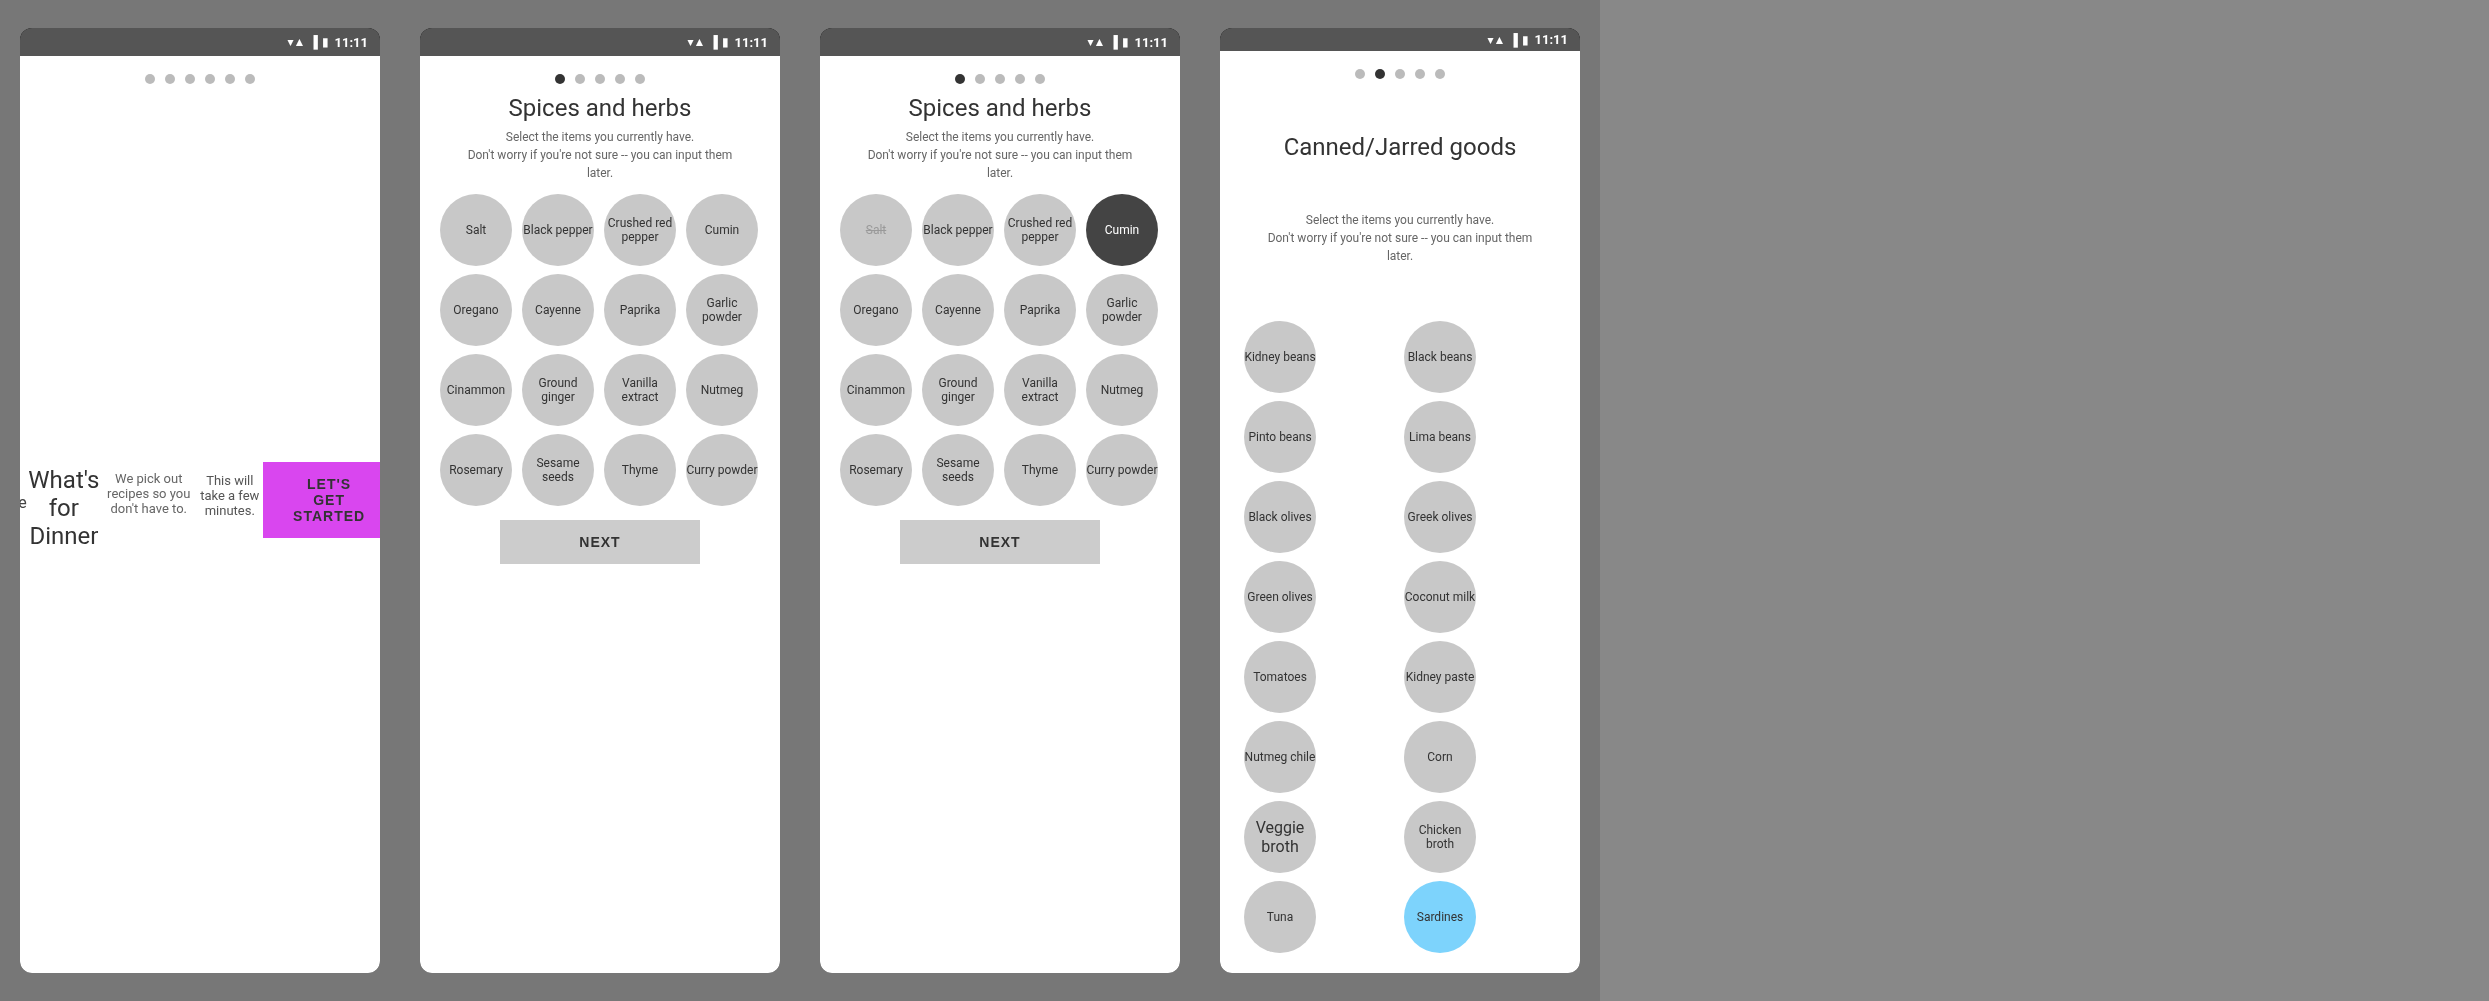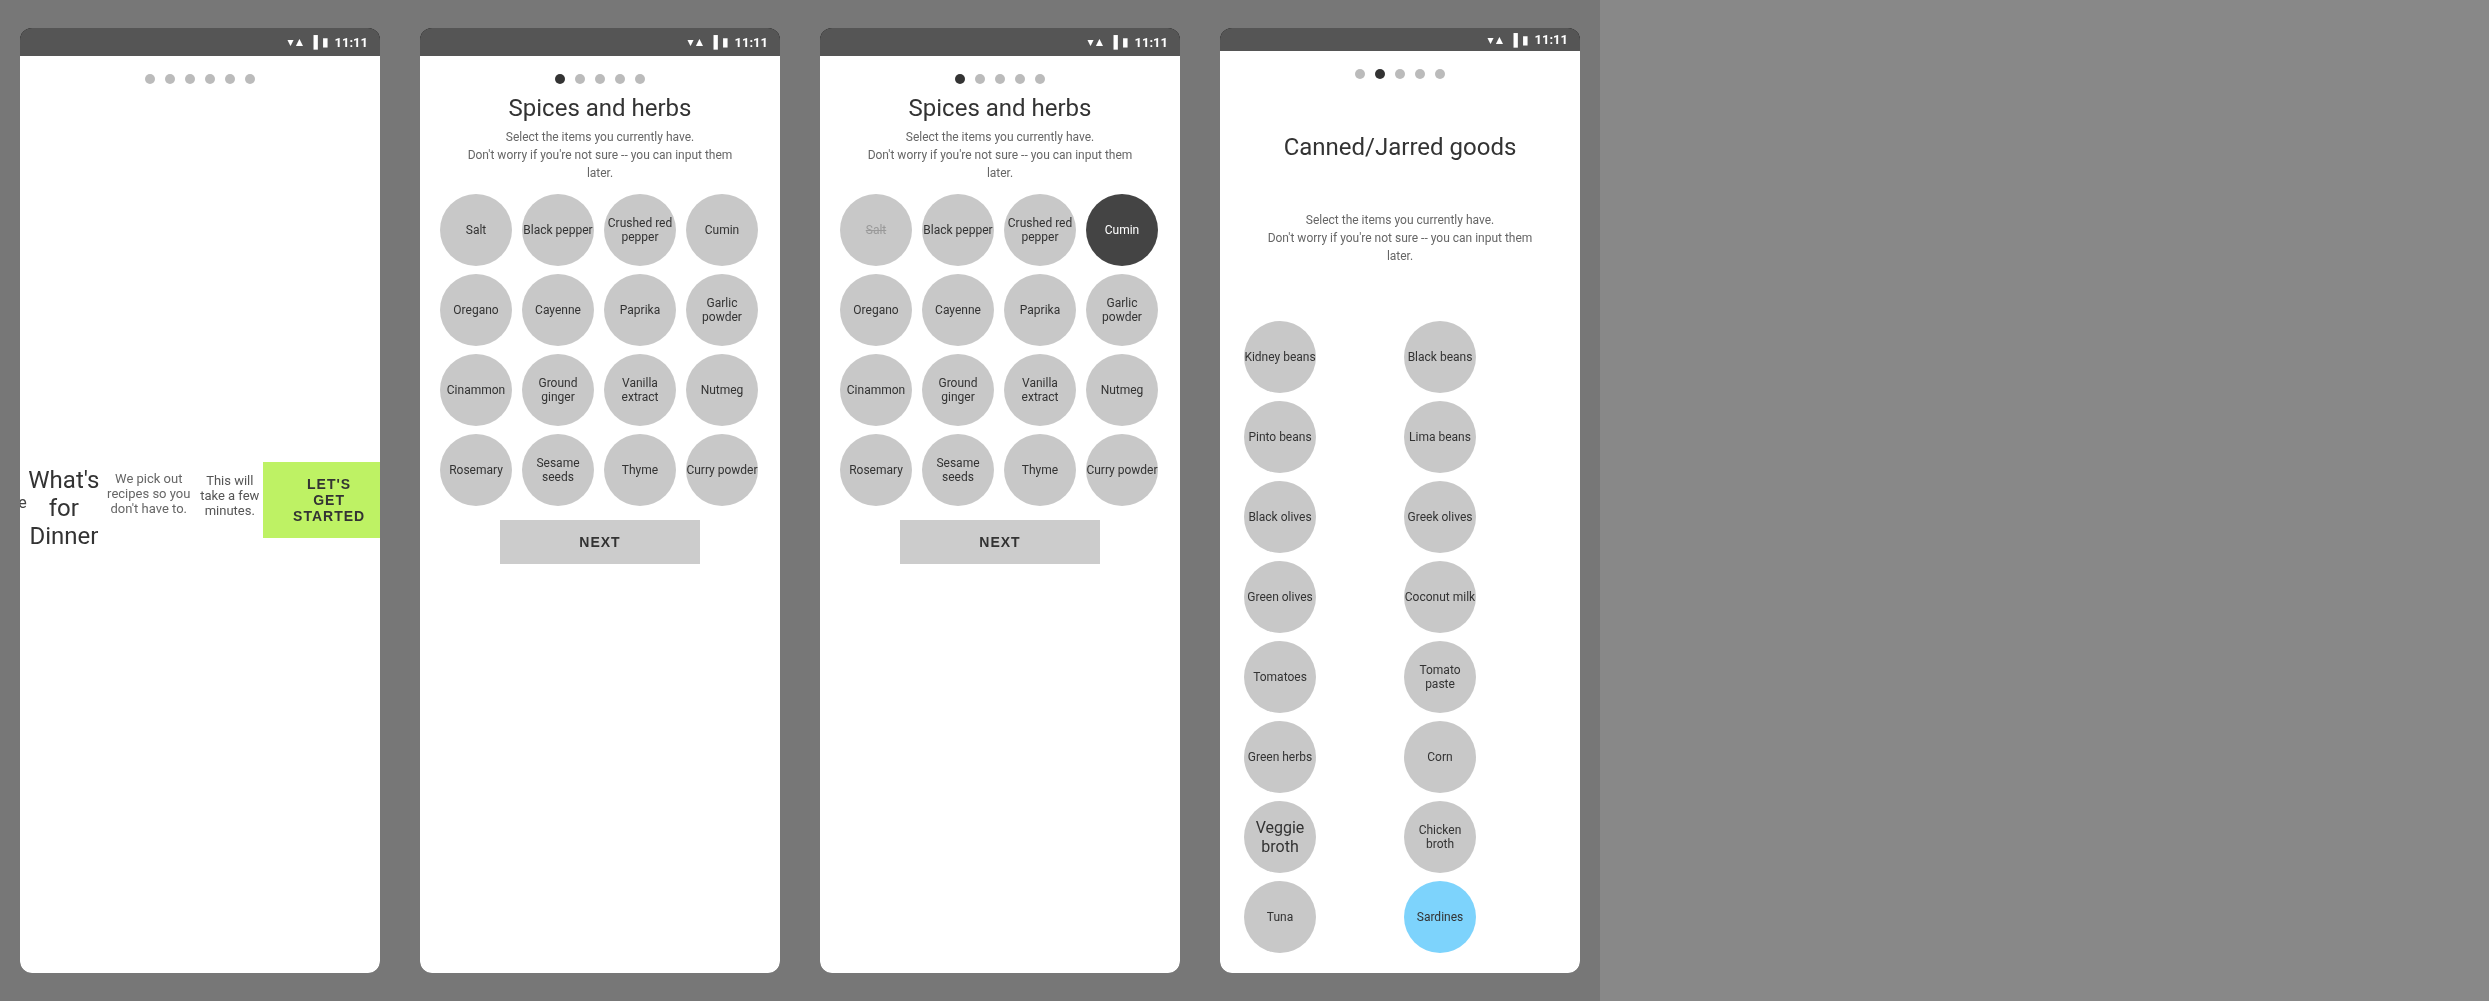--- a/index.html
+++ b/index.html
@@ -171,21 +171,21 @@
         </div>
 
         <div style="flex:1; display:flex; flex-direction:row; align-items:center; justify-content:center; padding-bottom:40px;">
           <div style="font-size:16px;color:#444;margin-bottom:4px;text-align:center;">Welcome to</div>
           <div style="font-size:24px;color:#333;margin-bottom:12px;text-align:center;font-weight:400;">What's for Dinner</div>
           <div style="font-size:13px;color:#666;text-align:center;margin-bottom:40px;">We pick out recipes so you don't have to.</div>
 
 
           <div style="font-size:13px;color:#555;text-align:center;margin-bottom:36px;">This will take a few minutes.</div>
 
-          <button style="background:#bef264;border:none;padding:14px 30px;font-size:14px;font-weight:bold;letter-spacing:1px;color:#333;cursor:pointer;width:220px;margin-bottom:28px;">LET'S GET STARTED</button>
+          <button style="background:#d946ef;border:none;padding:14px 30px;font-size:14px;font-weight:bold;letter-spacing:1px;color:#333;cursor:pointer;width:220px;margin-bottom:28px;">LET'S GET STARTED</button>
 
           <div style="font-size:13px;color:#555;cursor:pointer;text-decoration:underline;">I'll input them later.</div>
         </div>
       </div>
     </div>
   </div>
 
   <div class="phone-section" style="width:400px; height:1001px; background:#777; display:flex; align-items:center; justify-content:center;">
     <div class="phone-frame" style="width:360px; height:945px;">
       <div class="status-bar">
@@ -295,22 +295,22 @@
         <div class="items-grid" style="grid-template-columns: repeat(2, 1fr); gap:8px;">
           <div class="item-circle" style="width:72px;height:72px;font-size:12px;">Kidney beans</div>
           <div class="item-circle" style="width:72px;height:72px;font-size:12px;">Black beans</div>
           <div class="item-circle" style="width:72px;height:72px;font-size:12px;">Pinto beans</div>
           <div class="item-circle" style="width:72px;height:72px;font-size:12px;">Lima beans</div>
           <div class="item-circle" style="width:72px;height:72px;font-size:12px;">Black olives</div>
           <div class="item-circle" style="width:72px;height:72px;font-size:12px;">Greek olives</div>
           <div class="item-circle" style="width:72px;height:72px;font-size:12px;">Green olives</div>
           <div class="item-circle" style="width:72px;height:72px;font-size:12px;">Coconut milk</div>
           <div class="item-circle" style="width:72px;height:72px;font-size:12px;">Tomatoes</div>
-          <div class="item-circle" style="width:72px;height:72px;font-size:12px;">Tomato paste</div>
-          <div class="item-circle" style="width:72px;height:72px;font-size:12px;">Green herbs</div>
+          <div class="item-circle" style="width:72px;height:72px;font-size:12px;">Kidney paste</div>
+          <div class="item-circle" style="width:72px;height:72px;font-size:12px;">Nutmeg chile</div>
           <div class="item-circle" style="width:72px;height:72px;font-size:12px;">Corn</div>
           <div class="item-circle" style="width:72px;height:72px;font-size:16px;">Veggie broth</div>
           <div class="item-circle" style="width:72px;height:72px;font-size:12px;">Chicken broth</div>
           <div class="item-circle" style="width:72px;height:72px;font-size:12px;">Tuna</div>
           <div class="item-circle" style="width:72px;height:72px;font-size:12px;background:#7dd3fc;">Sardines</div>
         </div>
         <button style="background:#ccc;border:none;padding:14px 60px;font-size:14px;font-weight:bold;letter-spacing:1px;color:#333;cursor:pointer;margin-top:14px;width:200px;">NEXT</button>
       </div>
     </div>
   </div>

